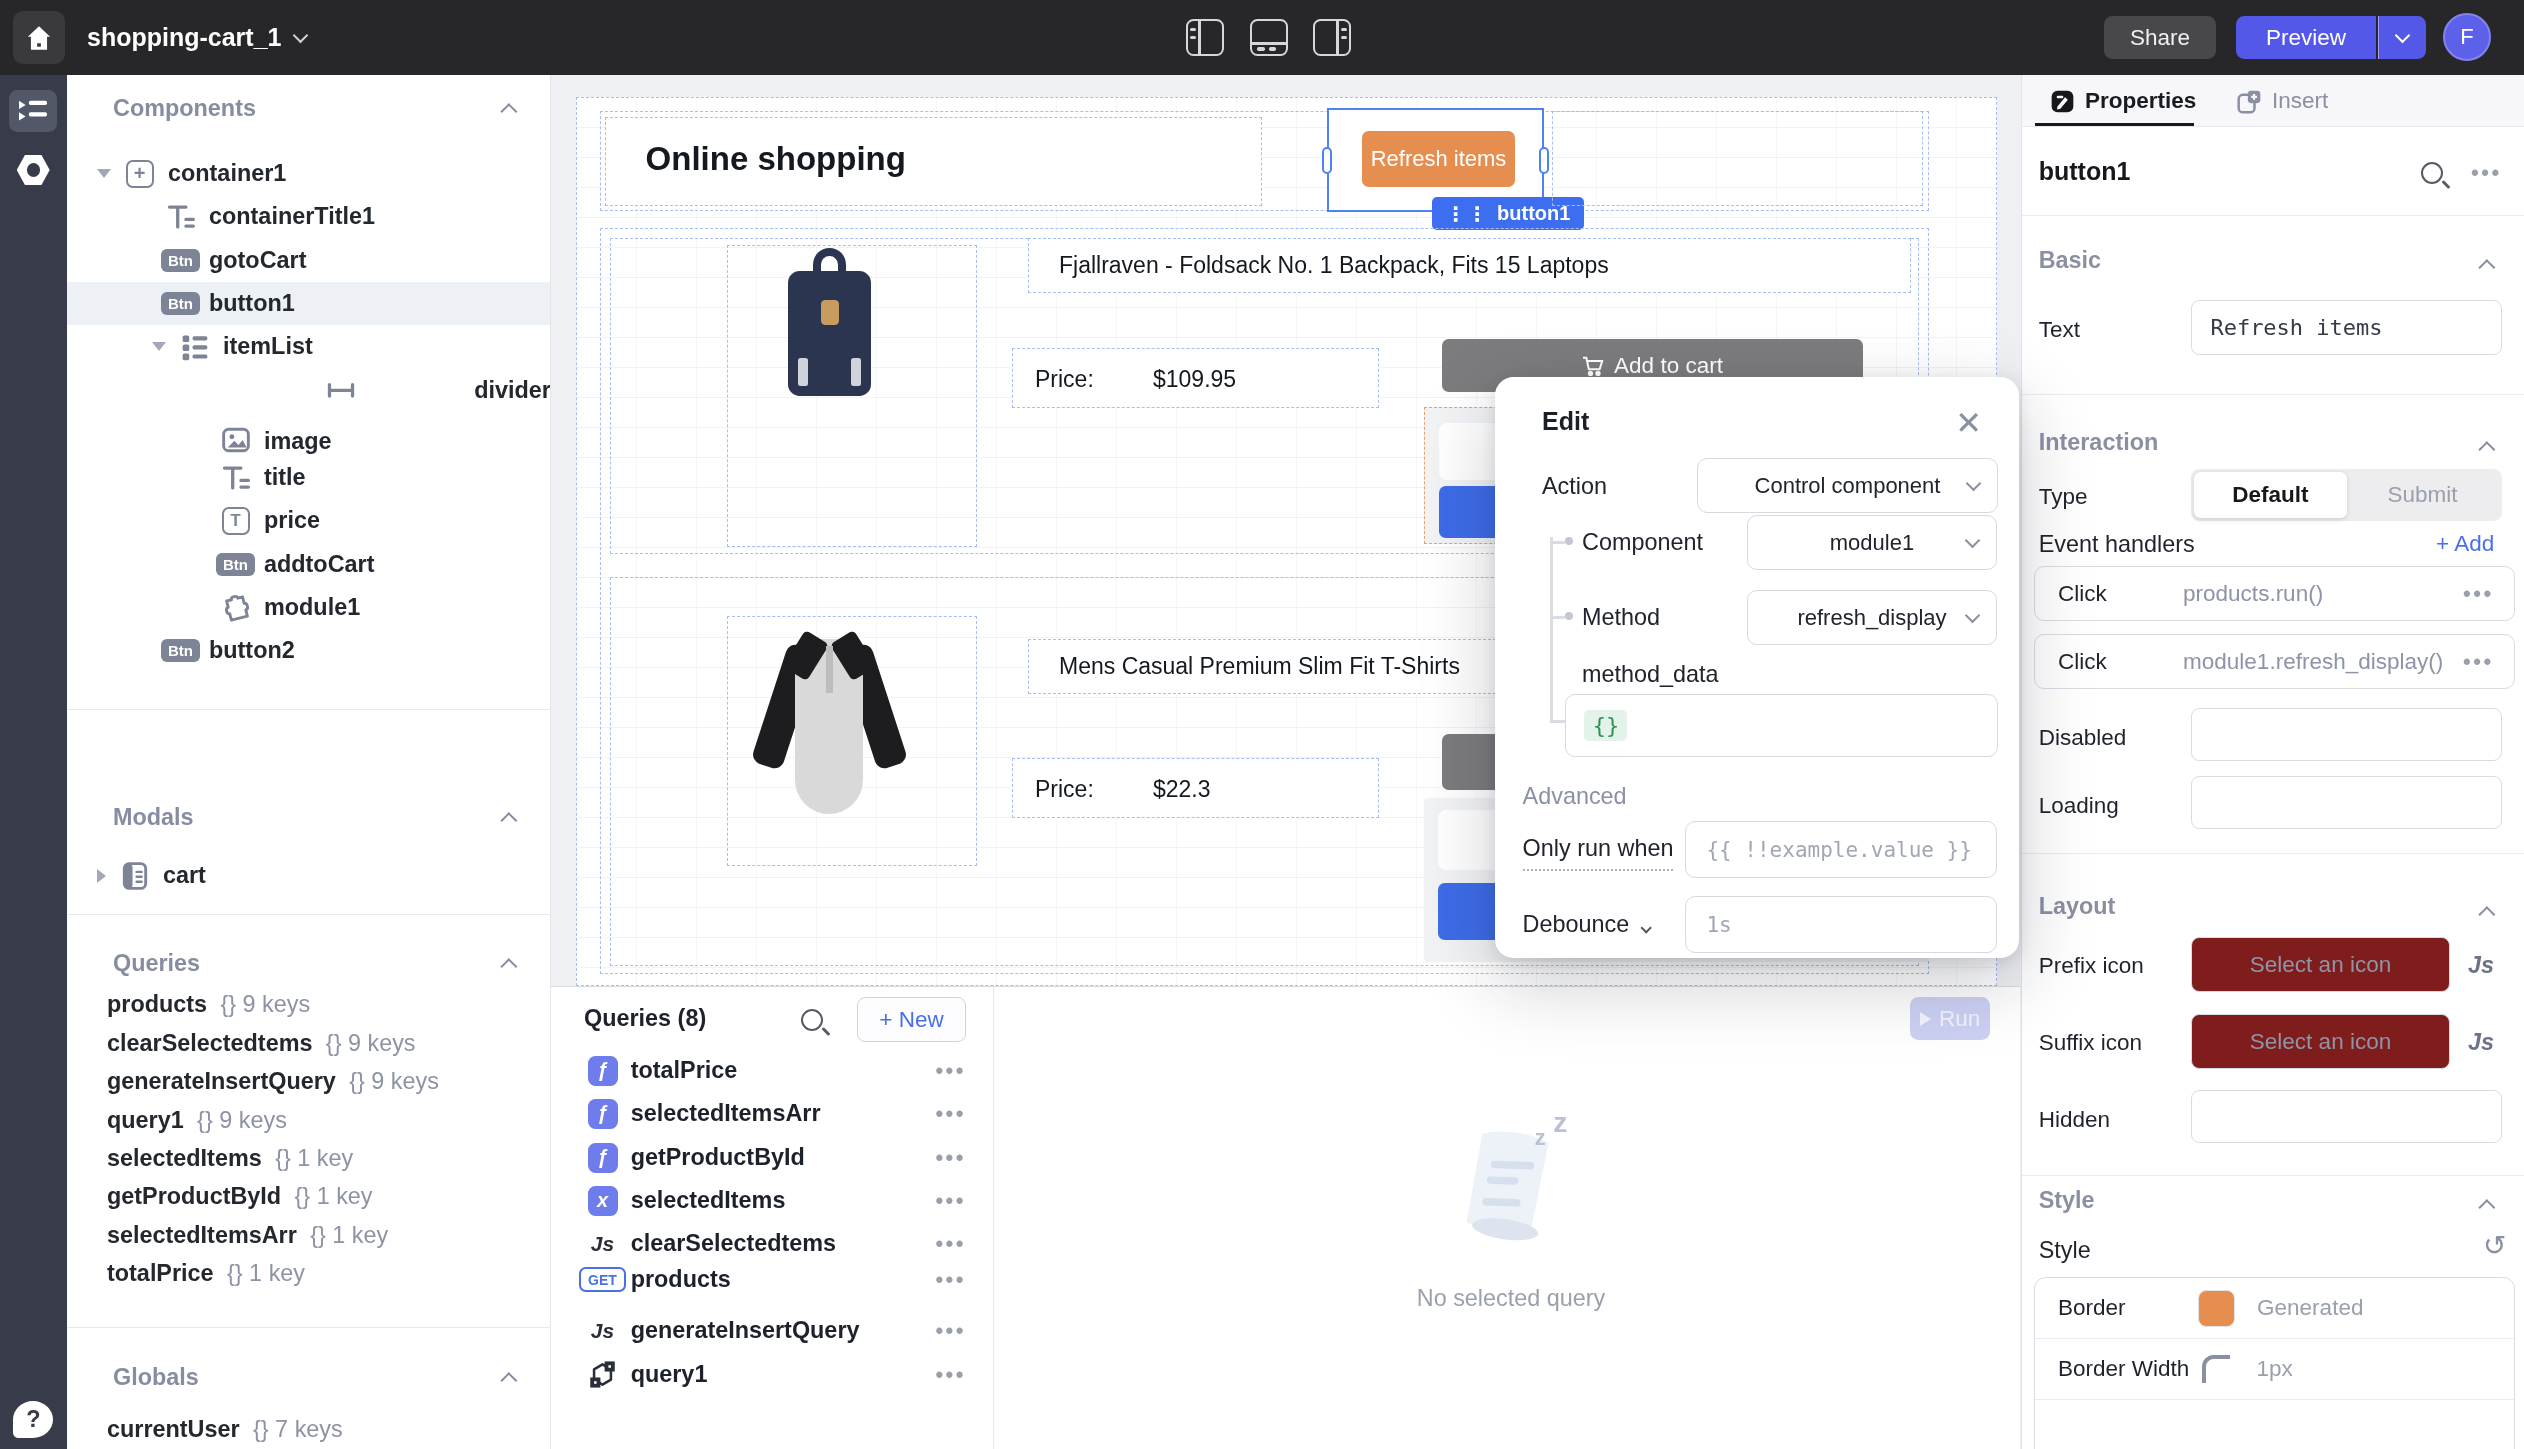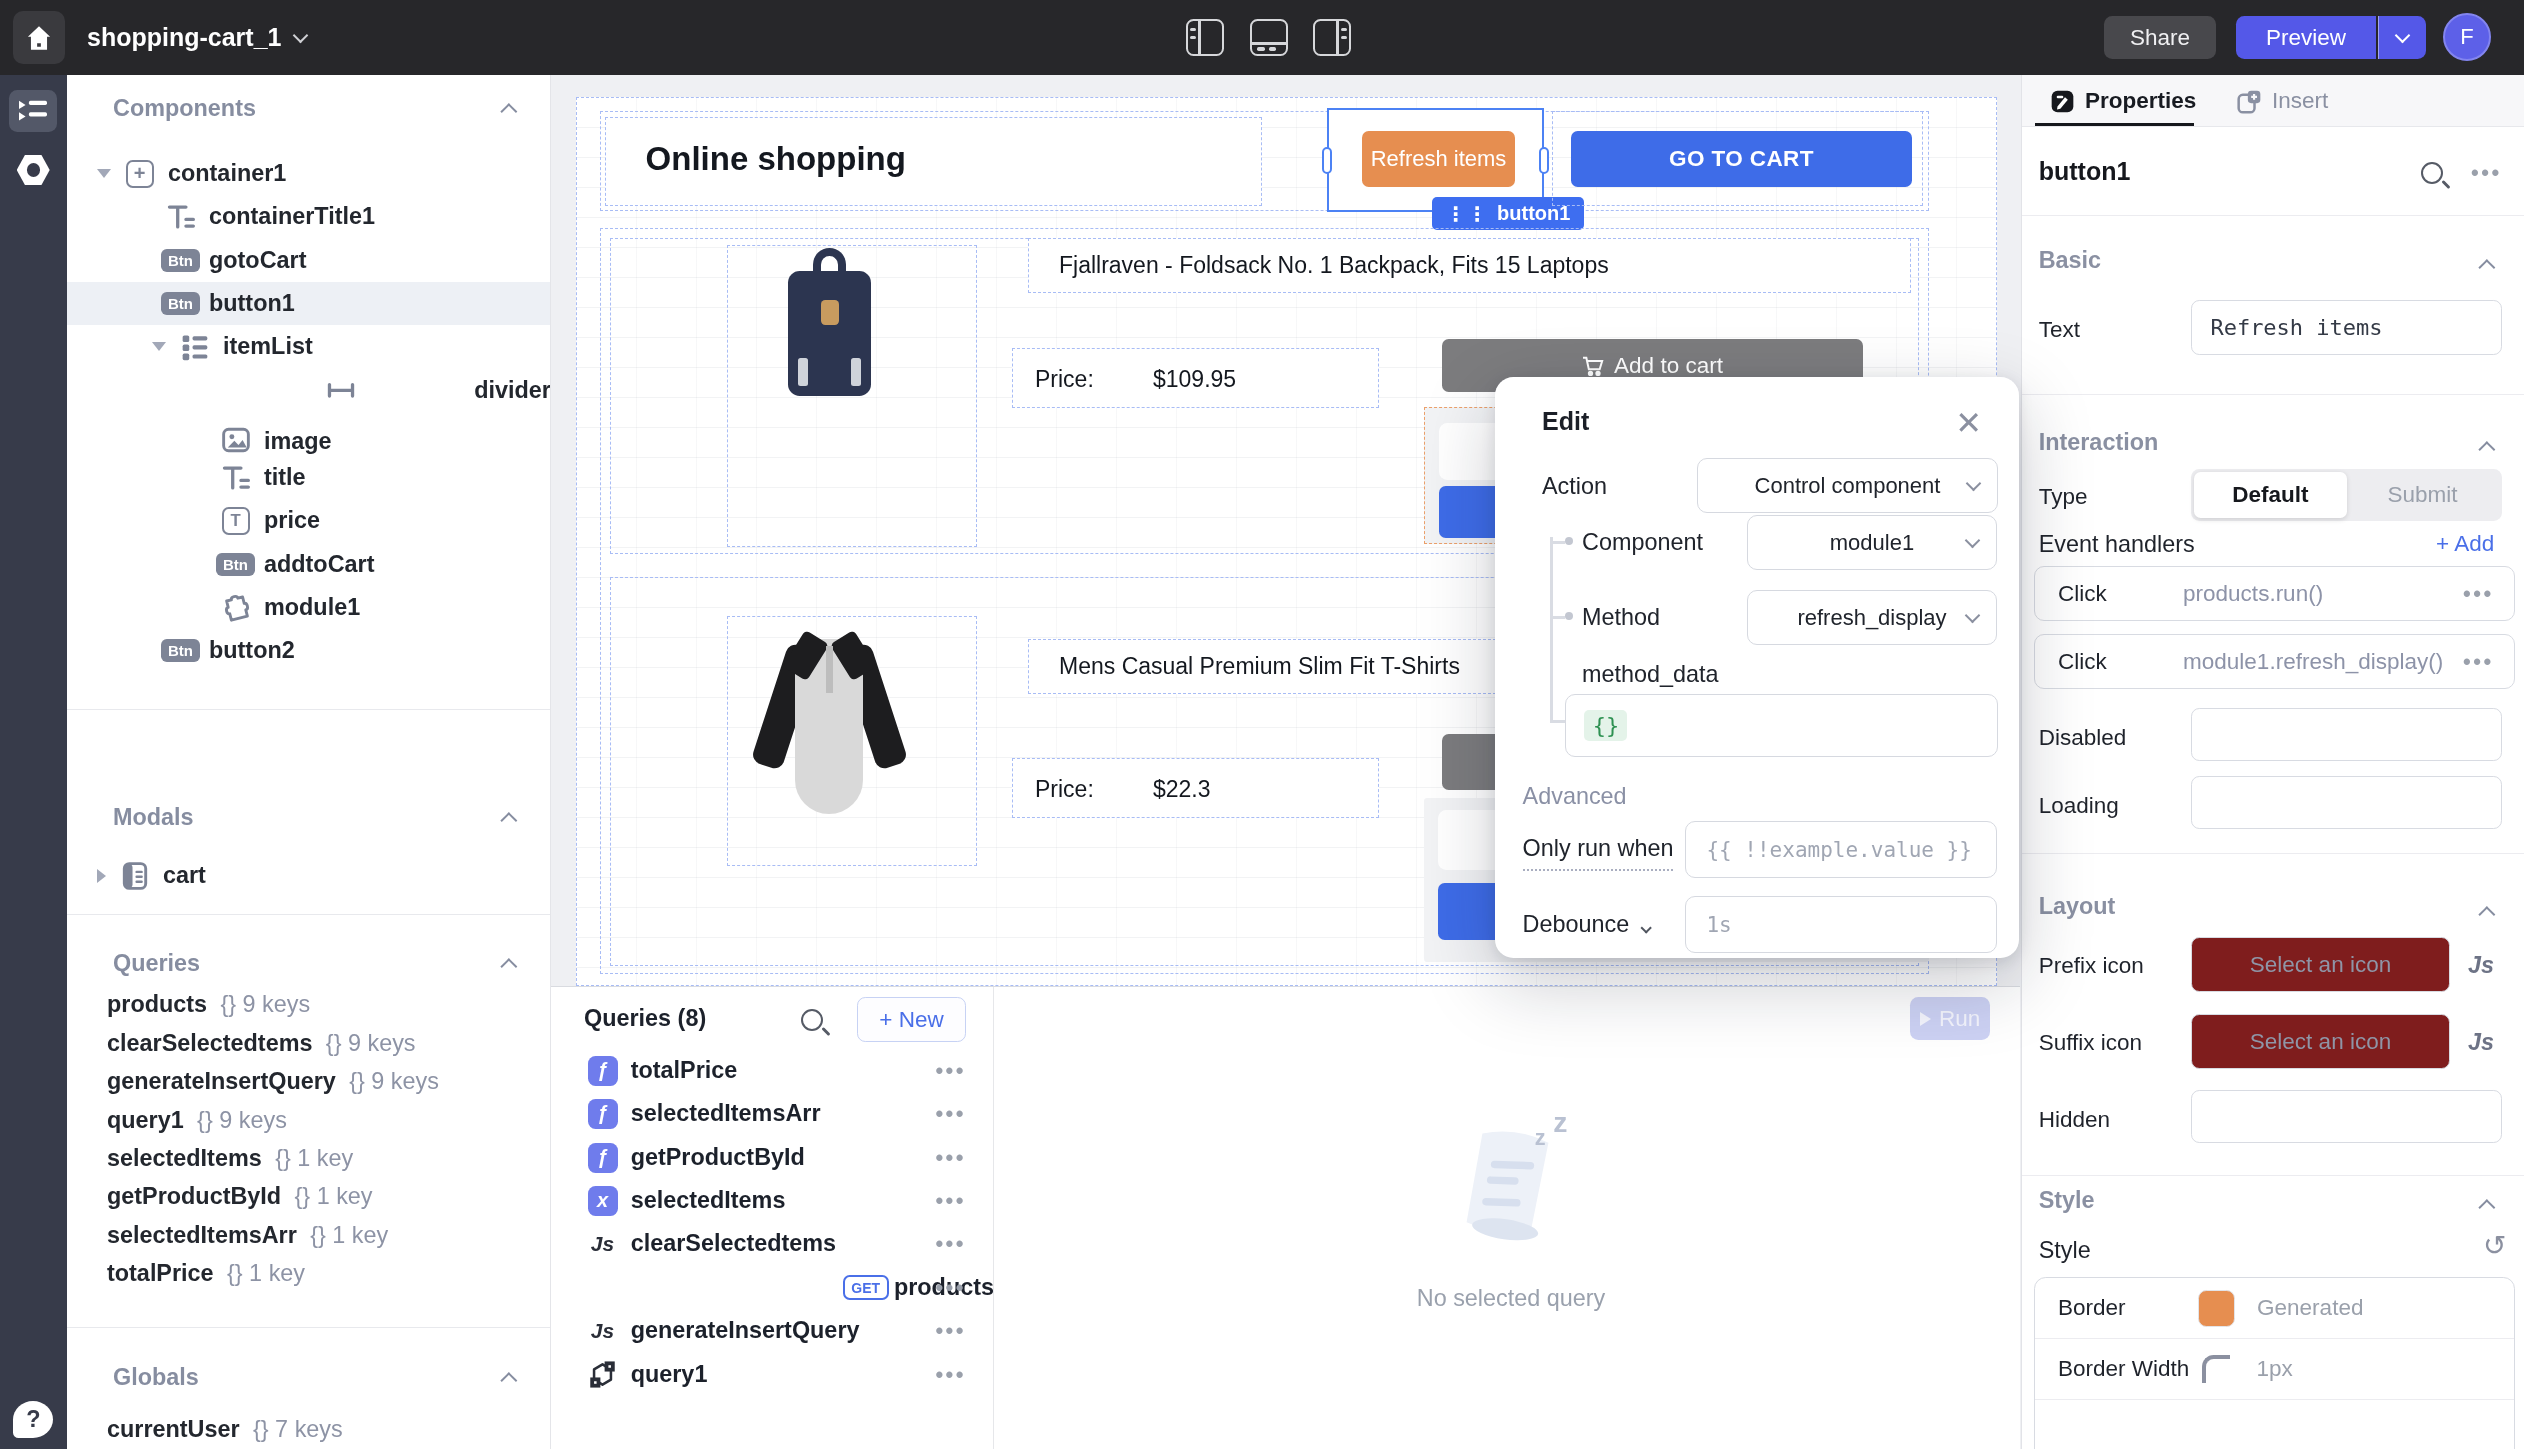--- a/index.html
+++ b/index.html
@@ -440,23 +440,20 @@
         <span class="handle" style="right:-6.7px;top:37px"></span>
       </div>
       <div class="abs" style="left:785px;top:33px;width:153px;height:56px;background:#E68E50;border-radius:6.7px;color:#fff;font-size:22px;display:flex;align-items:center;justify-content:center">
         <span>Refresh items</span>
       </div>
       <div class="tag" style="left:855px;top:99px">
         <span style="letter-spacing:1.7px">⋮⋮</span>
         <span>button1</span>
       </div>
       <div class="abs dashed" style="left:975px;top:13.4px;width:371px;height:95px"></div>
-      <div class="abs blue-btn" style="left:994px;top:33px;width:341px;height:56px;font-size:22.5px;font-weight:600;letter-spacing:0.4px">
-        <span>GO TO CART</span>
-      </div>
 
       <div class="abs dashed" style="left:23.4px;top:130px;width:1329px;height:746px"></div>
 
       <div class="abs dashed" style="left:33px;top:140px;width:1309px;height:316px"></div>
       <div class="abs dashed" style="left:150px;top:147px;width:250px;height:302px"></div>
       <div class="backpack" style="left:196px;top:150px">
         <span class="handle handle-skip"></span>
 
         <div class="body"></div>
         <div class="logo"></div>
@@ -604,21 +601,21 @@
     <span class="q-name">selectedItems</span>
     <span class="dots q-dots">•••</span>
   </div>
           <div class="q-row" style="top: 235px;">
     <span class="q-ico">
               <span class="js-ico">Js</span>
             </span>
     <span class="q-name">clearSelectedtems</span>
     <span class="dots q-dots">•••</span>
   </div>
-          <div class="q-row" style="top: 279px; justify-content: flex-end;">
+          <div class="q-row" style="top: 271px;">
     <span class="q-ico">
               <span class="get-ico">GET</span>
             </span>
     <span class="q-name">products</span>
     <span class="dots q-dots">•••</span>
   </div>
           <div class="q-row" style="top: 322px;">
     <span class="q-ico">
               <span class="js-ico">Js</span>
             </span>

